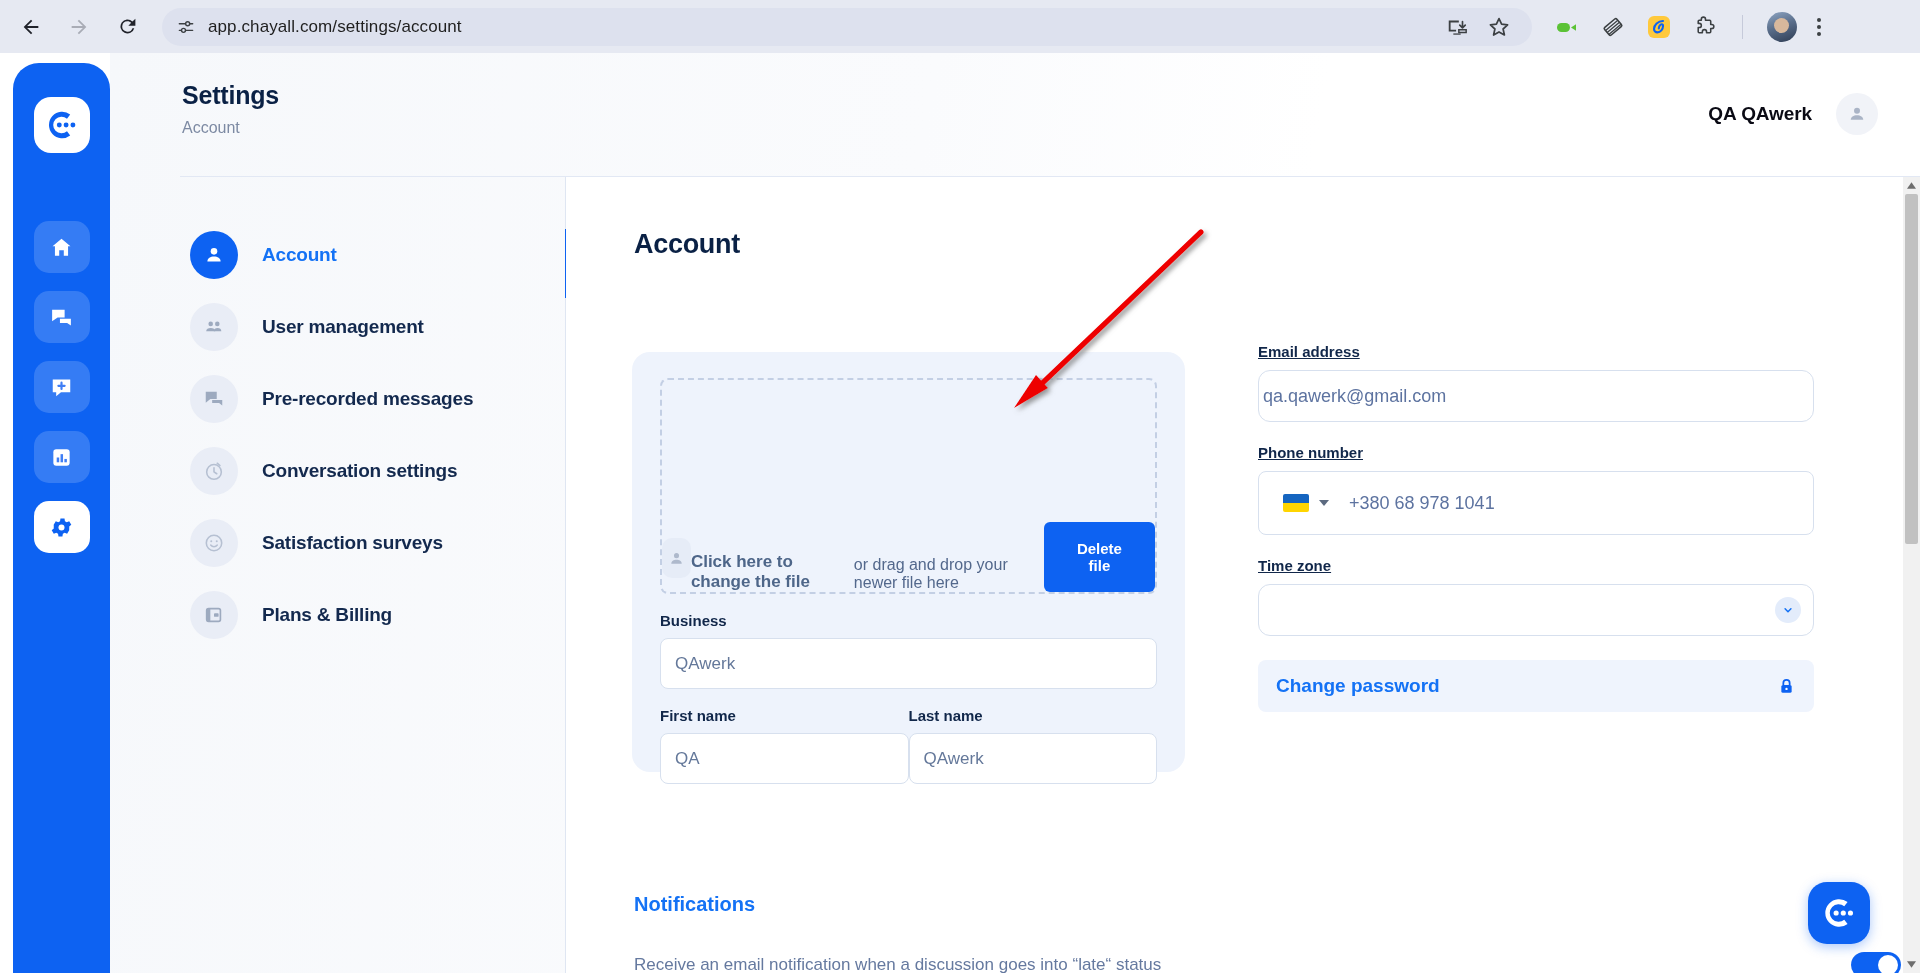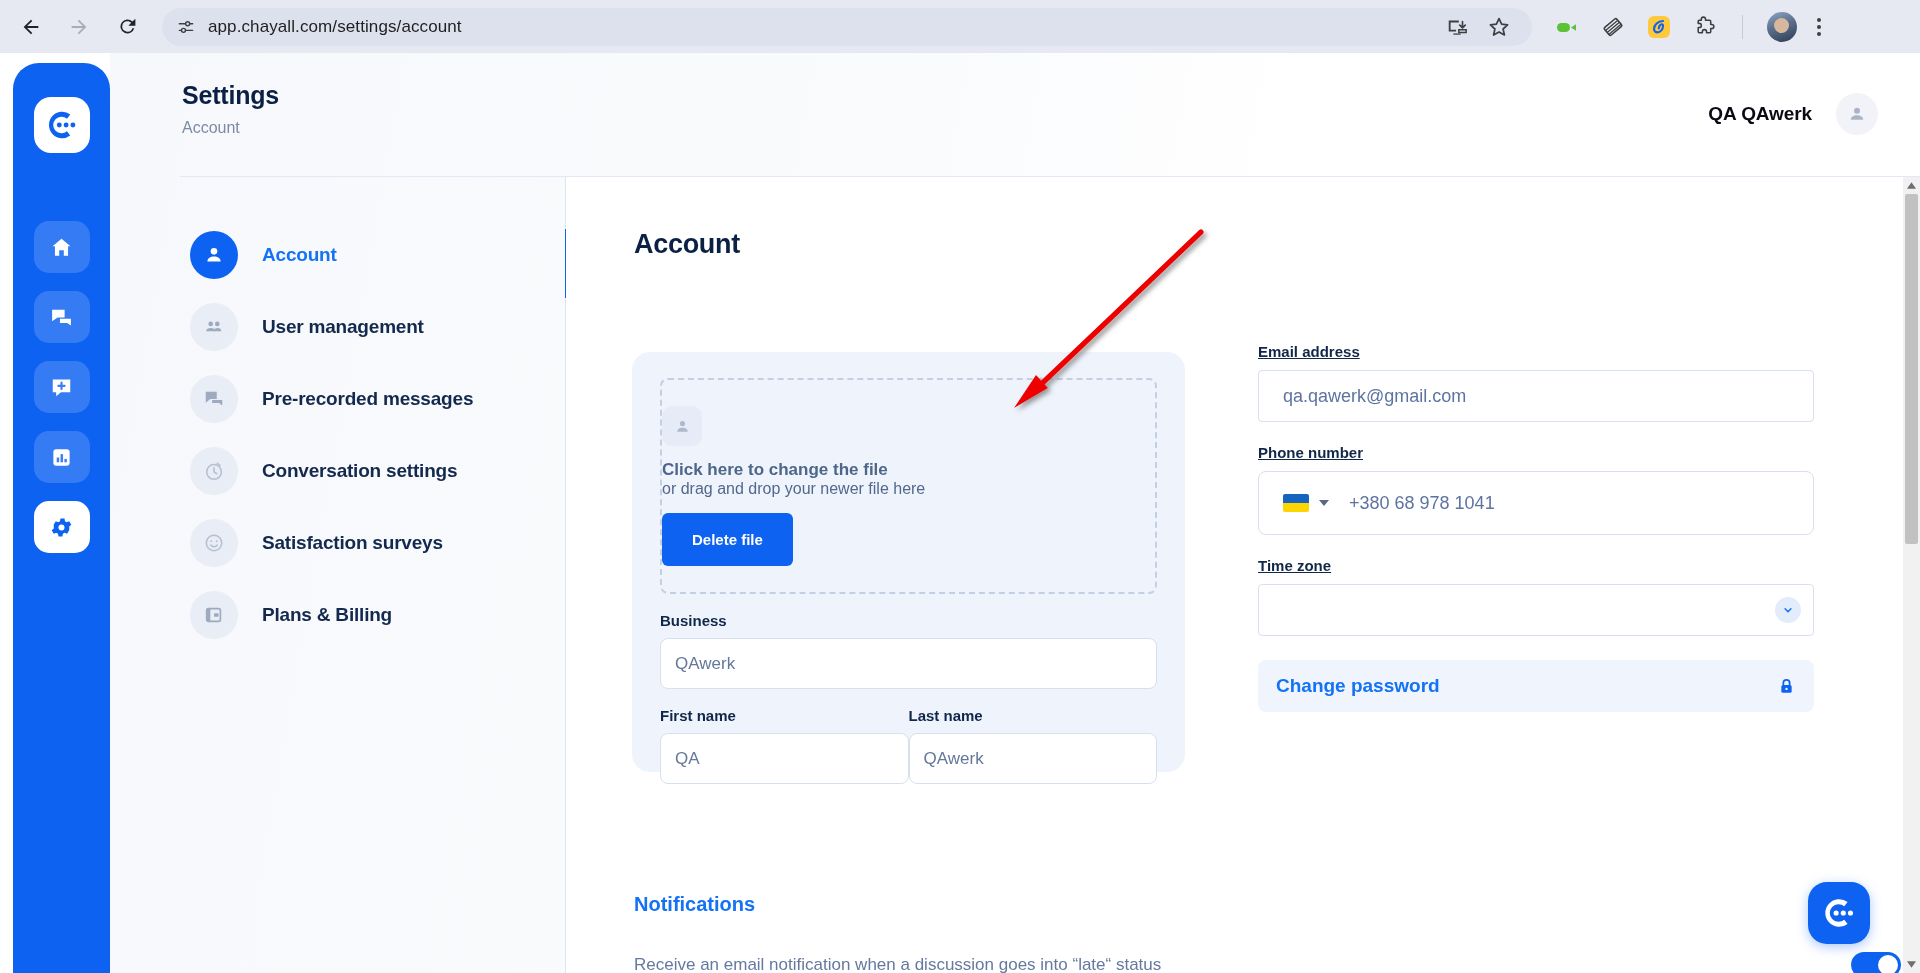--- a/index.html
+++ b/index.html
@@ -144,21 +144,21 @@
 
   .card {
     position: absolute; left: 66px; top: 175px;
     width: 553px; height: 420px;
     background: #eef3fc; border-radius: 18px;
     padding: 26px 28px;
   }
   .dropzone {
     height: 216px;
     border: 2px dashed #c3cfe4; border-radius: 8px;
-    display: flex; flex-direction: column; align-items: flex-start; justify-content: center;
+    display: flex; align-items: flex-end; justify-content: center;
   }
   .dz-avatar {
     width: 40px; height: 40px; border-radius: 10px;
     background: #e6ecf7; display:flex; align-items:center; justify-content:center;
     margin-bottom: 14px;
   }
   .dz-title { font-size: 17px; font-weight: bold; color: #4e6689; }
   .dz-sub { font-size: 16px; color: #53688c; }
   .dz-btn {
     margin-top: 15px;
@@ -178,22 +178,22 @@
     font-family: "Liberation Sans", sans-serif;
     outline: none;
   }
   .two-col { display: flex; }
   .two-col > div { flex: 1; }
 
   .rightcol { position: absolute; left: 692px; top: 166px; width: 556px; }
   .rlabel { font-size: 15px; font-weight: bold; color: #11274a; margin-bottom: 10px; text-decoration: underline; }
   .rinput {
     width: 100%; height: 52px;
-    background: #ffffff; border: 1px solid #d7e0ee; border-radius: 4px;
-    font-size: 18px; color: #5d73a0; padding: 0 24px;
+    background: #ffffff; border: 1px solid #d7e0ee; border-radius: 12px;
+    font-size: 18px; color: #5d73a0; padding: 0 4px;
     font-family: "Liberation Sans", sans-serif; outline: none;
   }
   .rgap { height: 22px; }
   .phone-wrap {
     width: 100%; height: 64px;
     background:#fff; border:1px solid #d7e0ee; border-radius:8px;
     display:flex; align-items:center; padding: 0 24px; gap: 10px;
   }
   .flag { width: 26px; height: 18px; border-radius: 2px; overflow:hidden; flex:none;}
   .flag .t { height: 9px; background: #1565c0; }

